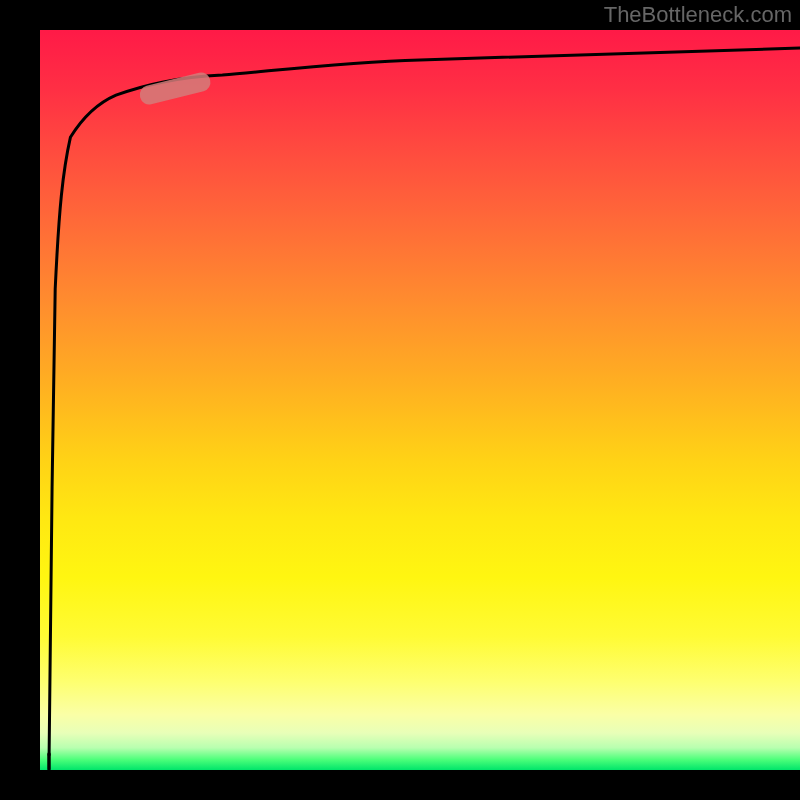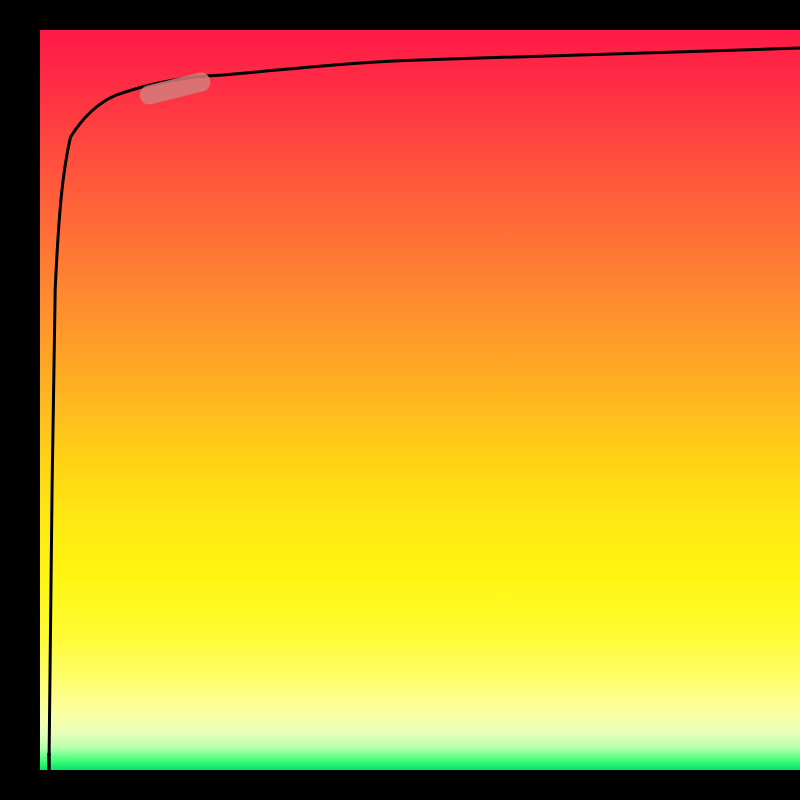--- a/index.html
+++ b/index.html
@@ -78,20 +78,21 @@
   .highlight {
     fill: #d37d7a;
     opacity: 0.85;
   }
 </style>
 </head>
 <body>
 
 <div class="frame">
 
+  <div class="attribution">TheBottleneck.com</div>
 
   <div class="plot-area">
     <div class="gradient"></div>
 
     <svg class="curve" viewBox="0 0 760 740" preserveAspectRatio="none">
 
       <path class="down" d="M 9 739 L 9 724"></path>
 
       <path class="main" d="M 9.1 725
                C 10.6 592, 12.2 407, 15.2 259

